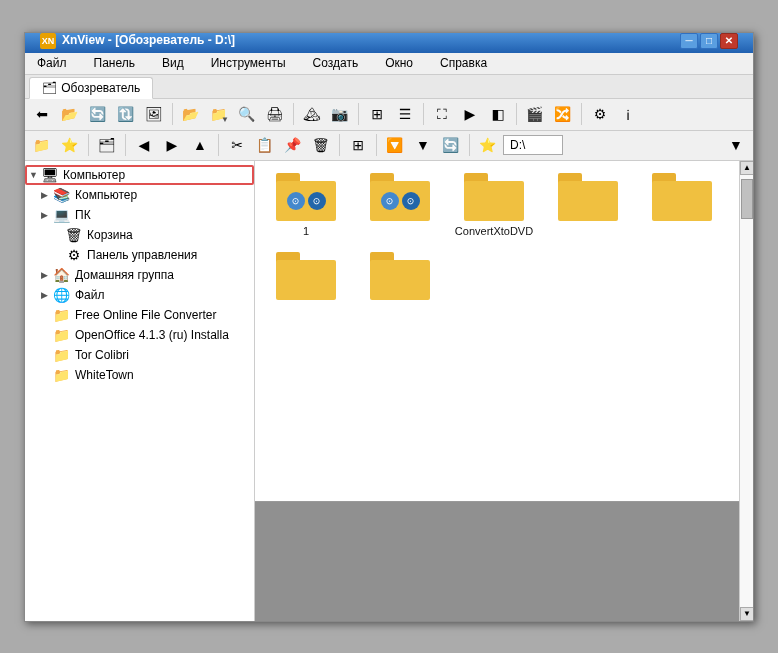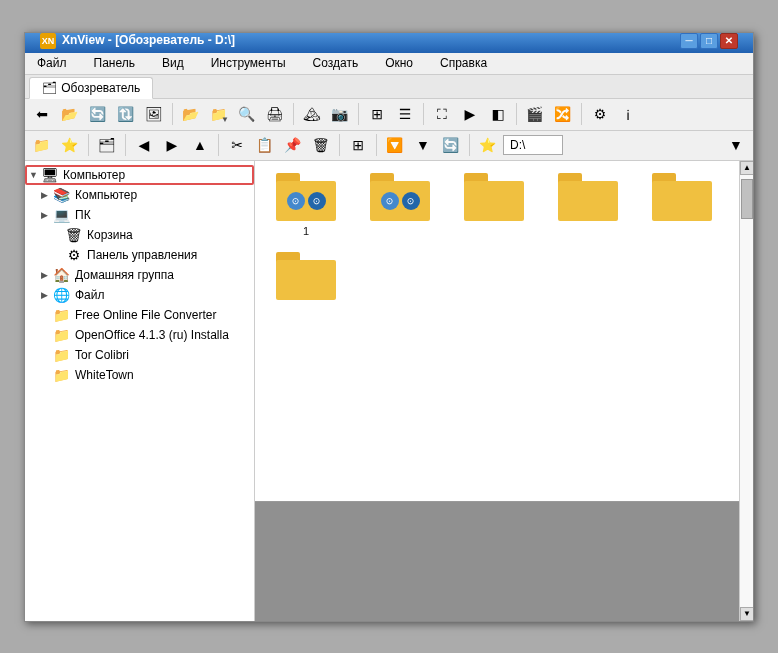--- a/index.html
+++ b/index.html
@@ -518,20 +518,27 @@
           <div class="folder-icon">
             <div class="folder-tab"></div>
             <div class="folder-special">
               <div class="folder-special-icon" style="background:#4488cc;">⊙</div>
               <div class="folder-special-icon" style="background:#2266aa;">⊙</div>
             </div>
           </div>
         </div>
 
 
+        <div class="file-item">
+          <div class="folder-icon">
+            <div class="folder-tab"></div>
+            <div class="folder-body"></div>
+          </div>
+          <div class="file-label">ConvertXtoDVD</div>
+        </div>
 
         <div class="file-item">
           <div class="folder-icon">
             <div class="folder-tab"></div>
             <div class="folder-body"></div>
           </div>
           <div class="file-label"></div>
         </div>
 
         <div class="file-item">

